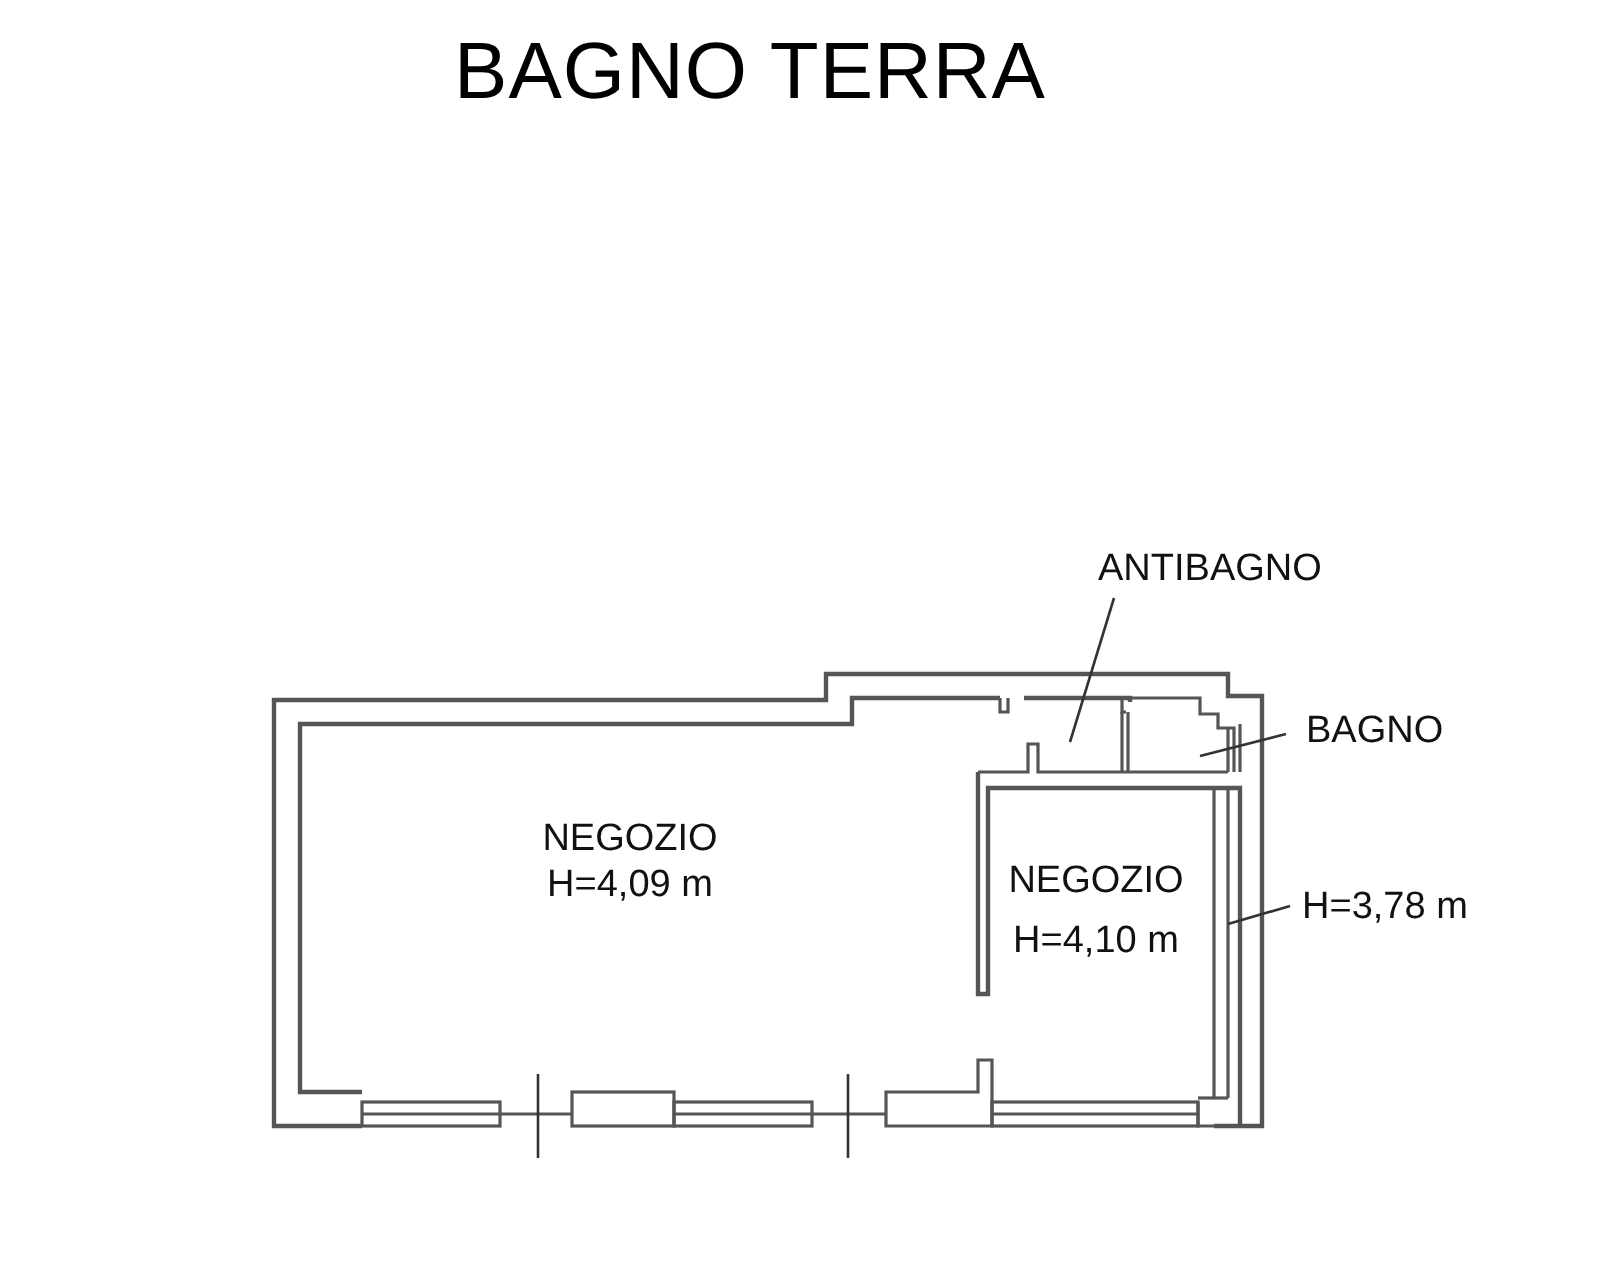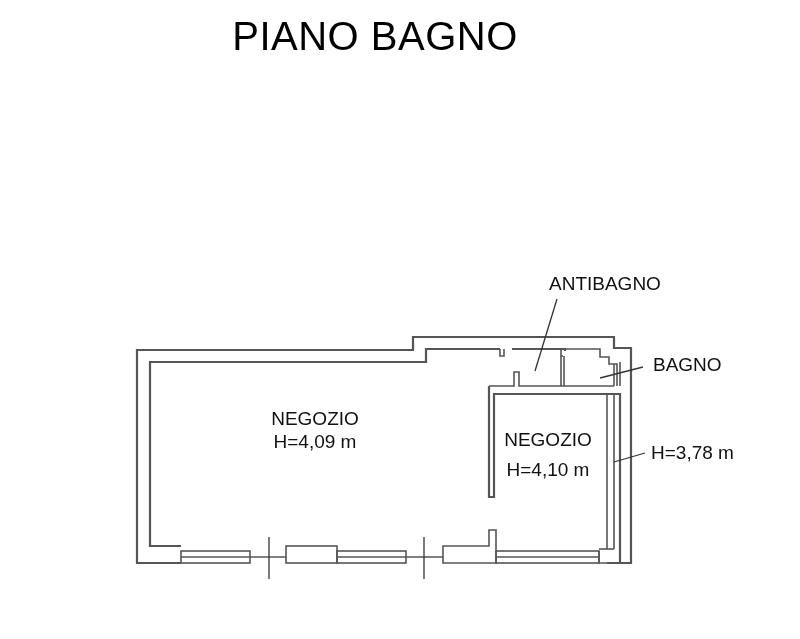--- a/index.html
+++ b/index.html
@@ -11,21 +11,21 @@
     }
     svg { position: absolute; left: 0; top: 0; }
     .wall { fill: none; stroke: #555; stroke-width: 2.2; stroke-linejoin: miter; }
     .thin { fill: none; stroke: #555; stroke-width: 1.6; }
     .leader { stroke: #333; stroke-width: 1.3; }
     .lbl { font-family: "Liberation Sans", sans-serif; font-size: 19px; fill: #111; }
   </style>
 </head>
 <body>
 
-<div class="title">PIANO BAGNO</div>
+<div class="title">BAGNO TERRA</div>
 
 <svg width="800" height="639" viewBox="0 0 800 639">
 
   <g>
     <polyline class="wall" points="181,563 137,563 137,350 413,350 413,337 614,337 614,348 631,348 631,563 607,563"></polyline>
   </g>
 
   <g>
     <polyline class="wall" points="181,546 150,546 150,362 426,362 426,349 500,349"></polyline>
     <polyline class="wall" points="512,349 565,349 565,351"></polyline>

